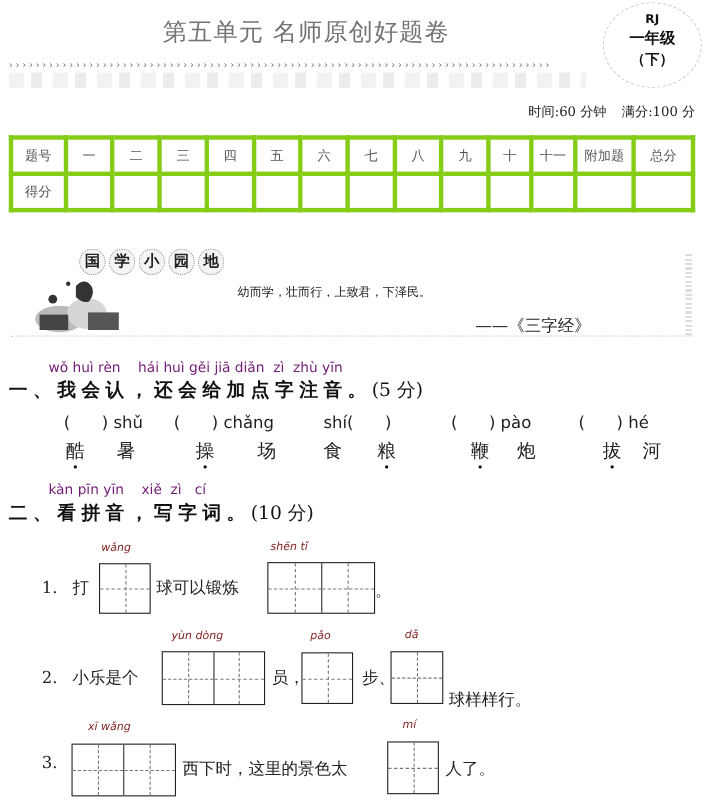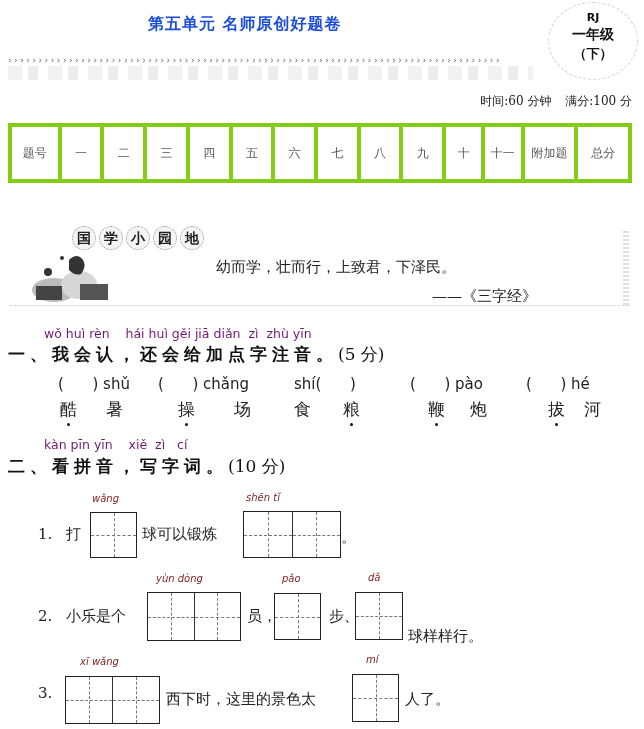--- a/index.html
+++ b/index.html
@@ -3,22 +3,22 @@
 <meta charset="utf-8">
 <style>
   html, body { margin: 0; padding: 0; }
   body {
     width: 644px; height: 729px; position: relative; overflow: hidden;
     background: #ffffff; color: #1a1a1a;
     font-family: "DejaVu Serif", "Liberation Serif", serif;
   }
   .abs { position: absolute; }
   .title {
-    left: 148px; top: 14px; font-size: 16px; font-weight: bold; letter-spacing: 1px;
-    font-family: "DejaVu Serif", serif; color: #1d4ed8;
+    left: 148px; top: 14px; font-size: 22px; font-weight: normal; letter-spacing: 1px;
+    font-family: "DejaVu Serif", serif; color: #737373;
   }
   .badge {
     left: 548px; top: 2px; width: 88px; height: 76px;
     border-radius: 50%; border: 1px dashed #cfcfcf;
     text-align: center; font-weight: bold; font-family: "DejaVu Sans", sans-serif;
     color: #111;
   }
   .badge .l1 { font-size: 11px; margin-top: 8px; }
   .badge .l2 { font-size: 14px; margin-top: 2px; }
   .badge .l3 { font-size: 13px; margin-top: 1px; }
@@ -53,21 +53,21 @@
     background: repeating-linear-gradient(0deg, #ddd 0 2px, #fff 2px 4px);
   }
   .garden-title { left: 72px; top: 226px; display: flex; gap: 3px; }
   .garden-title span {
     width: 22px; height: 22px; border-radius: 50%;
     border: 1px dotted #999; background: #f4f4f4;
     font-size: 14px; font-weight: bold; text-align: center; line-height: 22px;
     font-family: "DejaVu Sans", sans-serif; color: #222;
   }
   .garden-img { left: 24px; top: 250px; width: 90px; height: 55px; }
-  .quote { left: 216px; top: 258px; font-size: 15px; color: #222; }
+  .quote { left: 216px; top: 258px; font-size: 11px; color: #222; }
   .quote-src { left: 432px; top: 287px; font-size: 15px; color: #222; }
 
   .pinyin {
     font-family: "DejaVu Sans", sans-serif; font-size: 12.5px; color: #701a75; white-space: pre;
   }
   .heading {
     font-family: "DejaVu Sans", sans-serif; font-size: 17px; font-weight: bold; color: #111;
     letter-spacing: 5px; white-space: nowrap;
   }
   .heading .pts { font-weight: normal; letter-spacing: 0; font-family: "DejaVu Serif", serif; }
@@ -147,20 +147,36 @@
     <td>五</td>
     <td>六</td>
     <td>七</td>
     <td>八</td>
     <td>九</td>
     <td>十</td>
     <td>十一</td>
     <td>附加题</td>
     <td>总分</td>
   </tr>
+  <tr>
+    <td>得分</td>
+    <td></td>
+    <td></td>
+    <td></td>
+    <td></td>
+    <td></td>
+    <td></td>
+    <td></td>
+    <td></td>
+    <td></td>
+    <td></td>
+    <td></td>
+    <td></td>
+    <td></td>
+  </tr>
 </tbody>
   </table>
 
 <div class="abs garden-frame"></div>
 <div class="abs garden-right"></div>
 <div class="abs garden-title">
   <span>国</span>
   <span>学</span>
   <span>小</span>
   <span>园</span>

